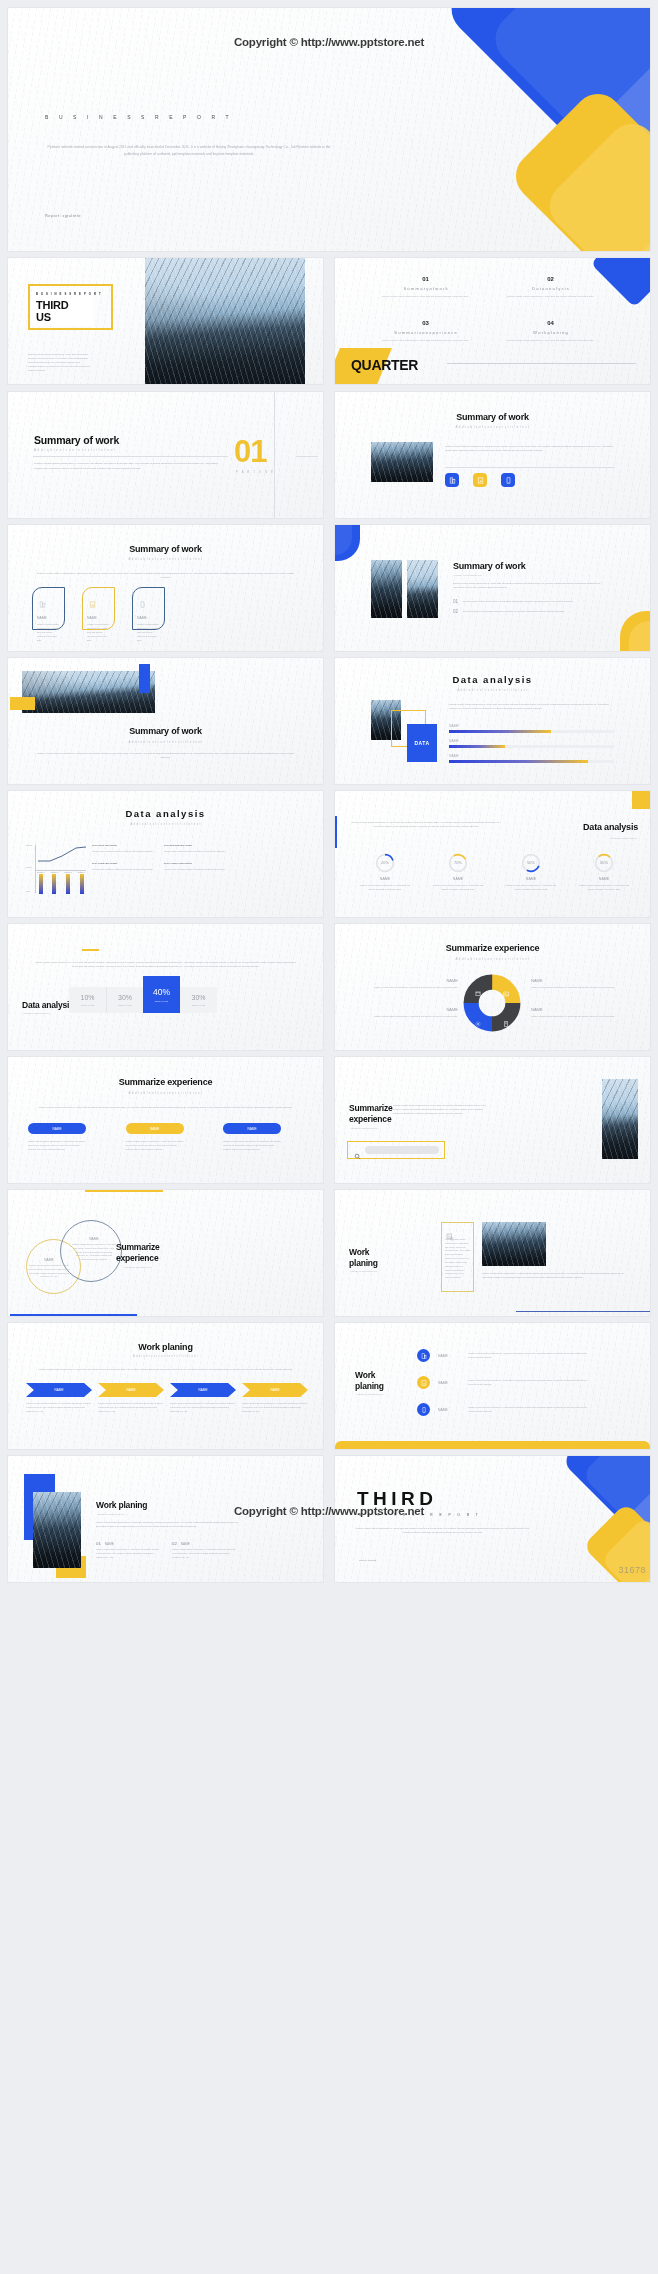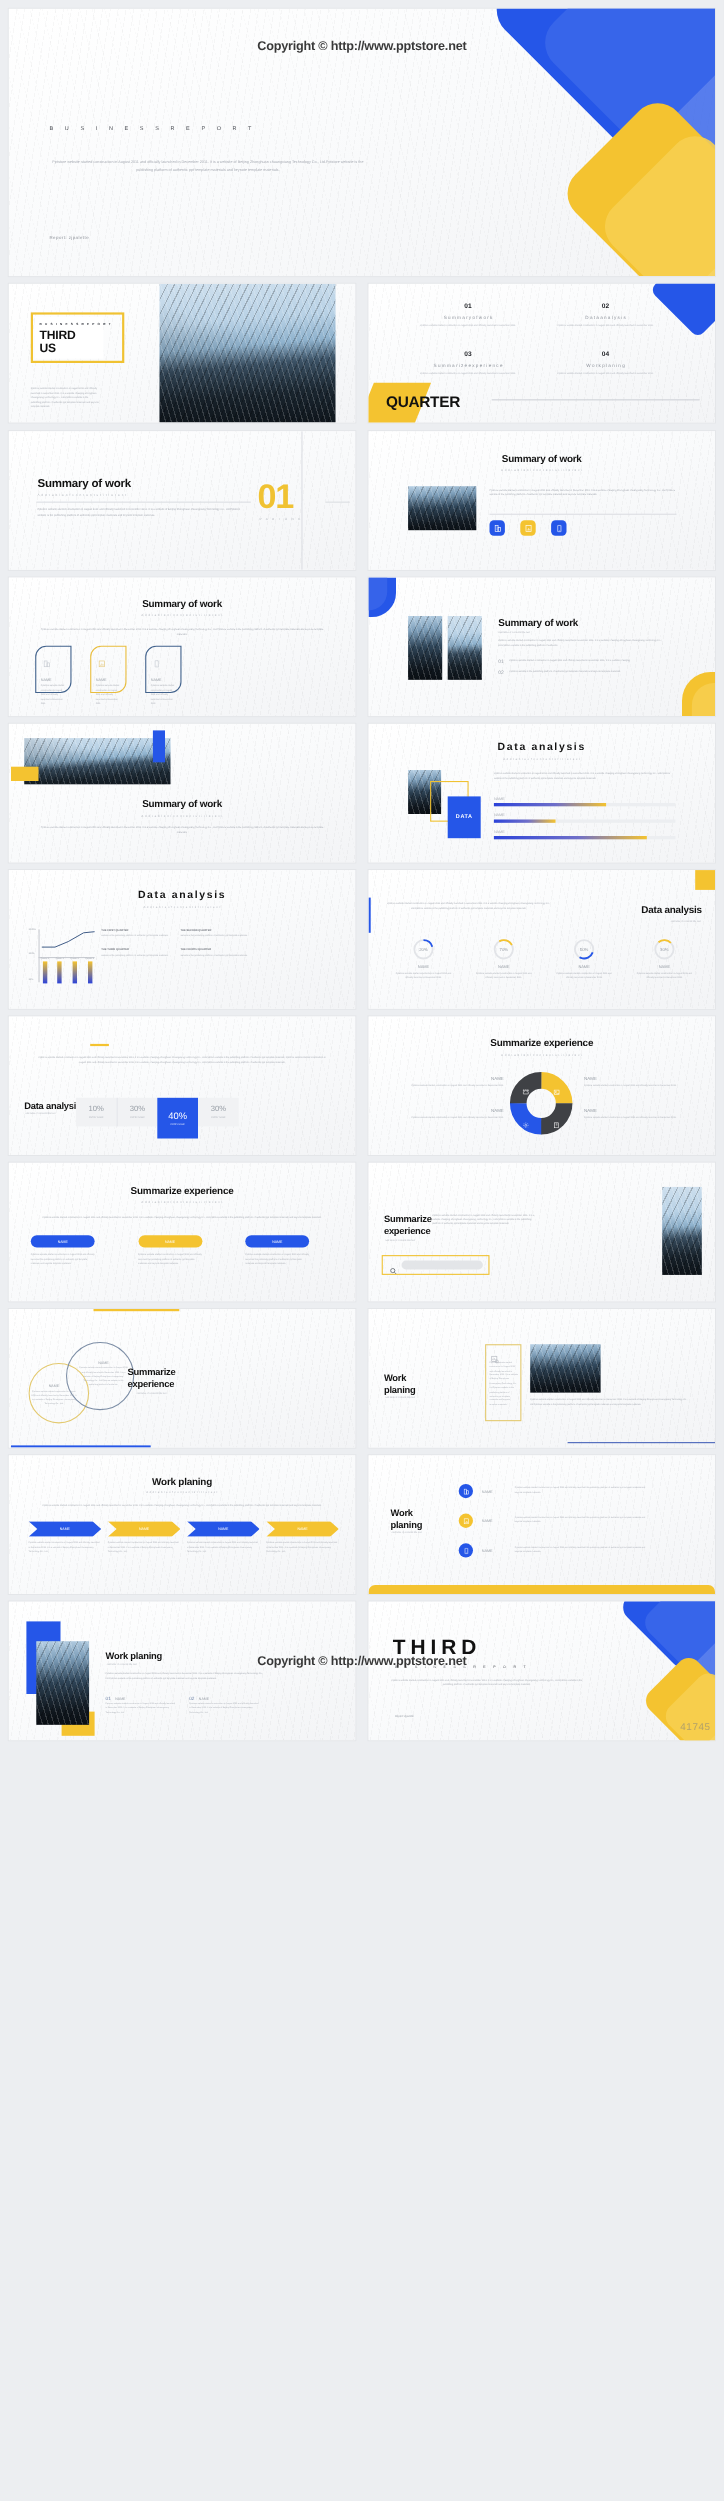--- a/index.html
+++ b/index.html
@@ -392,21 +392,21 @@
   </div>
 
   <div class="slide" style="left:8px; top:924px; width:315px; height:126px;">
     <div class="bg-lines"></div>
     <div class="yellow" style="position:absolute;left:74px;top:25px;width:17px;height:1.6px;"></div>
     <div style="position:absolute;left:24px;right:24px;top:36px;font-size:2.1px;line-height:2.1;color:#a9adb5;text-align:center;">Pptstore website started construction in August 2011 and officially launched in December 2011. It is a website of Beijing Zhonghuan chuangxiang Technology Co., Ltd.Pptstore website is the publishing platform of authentic ppt template materials. Pptstore website started construction in August 2011 and officially launched in December 2011. It is a website of Beijing Zhonghuan chuangxiang Technology Co., Ltd.Pptstore website is the publishing platform of authentic ppt template materials.</div>
 
     <div class="h-title" style="position:absolute;left:14px;top:76px;font-size:8.5px;">Data analysis</div>
     <div style="position:absolute;left:15px;top:88px;font-size:2.1px;color:#b6bac1;">Add table of contents title text</div>
 
-    <div style="position:absolute;left:61px;top:74px;display:flex;align-items:flex-start;">
+    <div style="position:absolute;left:61px;top:52px;display:flex;align-items:flex-end;">
       <div style="width:37px;height:26px;background:#f1f2f4;display:flex;flex-direction:column;align-items:center;justify-content:center;">
         <div style="font-size:7px;color:#9aa0a8;">10%</div>
         <div style="font-size:2px;color:#b1b5bd;margin-top:3px;">ENTRY NAME</div>
       </div>
       <div style="width:37px;height:26px;background:#f1f2f4;display:flex;flex-direction:column;align-items:center;justify-content:center;border-left:1px solid #e4e6ea;">
         <div style="font-size:7px;color:#9aa0a8;">30%</div>
         <div style="font-size:2px;color:#b1b5bd;margin-top:3px;">ENTRY NAME</div>
       </div>
       <div style="width:37px;height:37px;background:#2556e8;display:flex;flex-direction:column;align-items:center;justify-content:center;">
         <div style="font-size:8.5px;color:#fff;">40%</div>
@@ -669,15 +669,15 @@
     <div style="position:absolute;right:-32px;top:76px;width:70px;height:62px;background:#f7cf50;transform:rotate(45deg);border-radius:12px;opacity:.9;"></div>
 
     <div class="h-title" style="position:absolute;left:22px;top:32px;font-size:19px;letter-spacing:4.5px;">THIRD</div>
     <div style="position:absolute;left:24px;top:57px;font-size:3.2px;letter-spacing:3px;color:#4a4d54;">B U S I N E S S    R E P O R T</div>
     <div style="position:absolute;left:20px;top:70px;width:175px;font-size:2.1px;line-height:2.1;color:#a9adb5;text-align:center;">Pptstore website started construction in August 2011 and officially launched in December 2011. It is a website of Beijing Zhonghuan chuangxiang Technology Co., Ltd.Pptstore website is the publishing platform of authentic ppt template materials and keynote template materials.</div>
     <div style="position:absolute;left:24px;top:103px;font-size:2.4px;color:#9aa0a8;">Report:  zjpalette</div>
   </div>
 
   <div class="wm" style="top:1505px;font-size:11.5px;letter-spacing:-.2px;">Copyright © http://www.pptstore.net</div>
 
-  <div class="pagenum" style="right:12px;top:1565px;font-size:9px;letter-spacing:.5px;">41745</div>
+  <div class="pagenum" style="right:12px;top:1565px;font-size:9px;letter-spacing:.5px;">31678</div>
 
 </div>
 
 </body></html>

